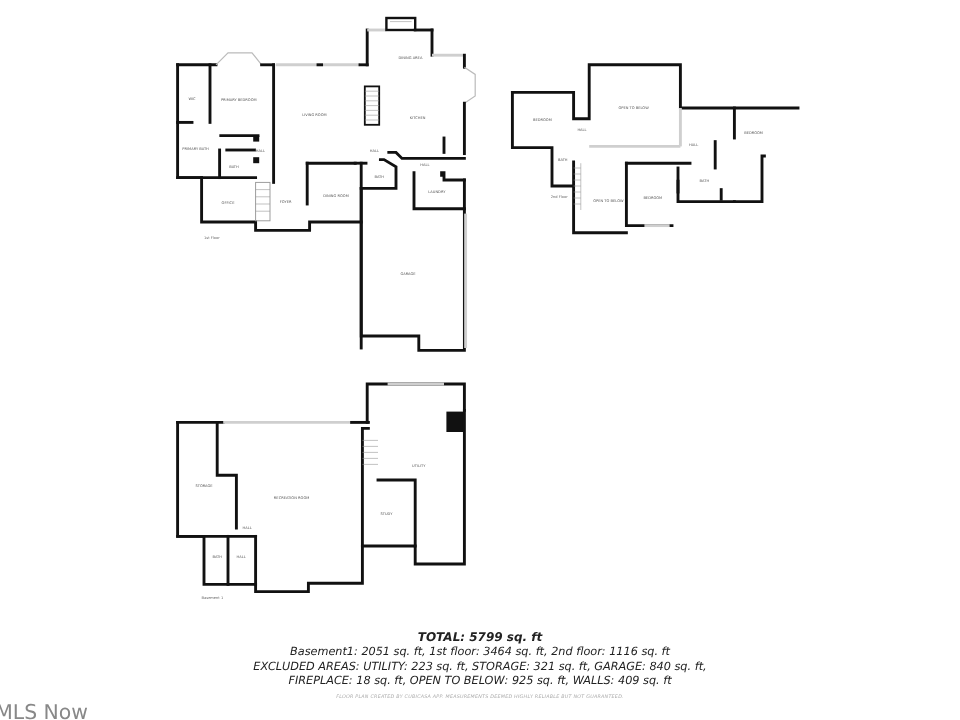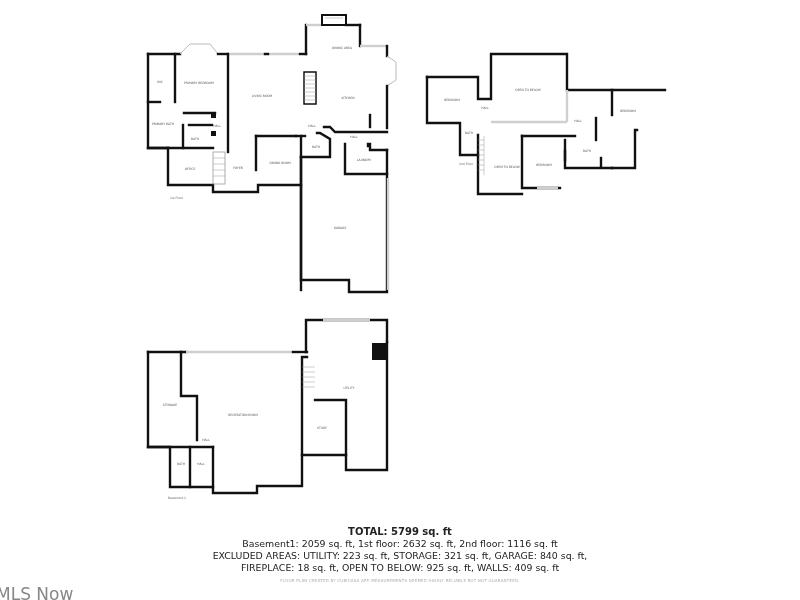--- a/index.html
+++ b/index.html
@@ -4,21 +4,21 @@
 <style>
   html, body { margin:0; padding:0; background:#ffffff; }
   body { width:800px; height:600px; position:relative; overflow:hidden; font-family:"Liberation Sans", sans-serif; }
   #plan { position:absolute; left:0; top:0; width:800px; height:600px; }
   .wall { stroke:#111; stroke-width:2.4; fill:none; stroke-linecap:square; }
   .thin { stroke:#bbb; stroke-width:1; fill:none; }
   .win { stroke:#cfcfcf; stroke-width:2.4; fill:none; }
   .lbl { font-family:"DejaVu Sans", sans-serif; font-size:3px; fill:#555; text-anchor:middle; }
   .flr { font-family:"DejaVu Sans", sans-serif; font-size:3px; fill:#666; }
   .stairs line { stroke:#999; stroke-width:0.5; }
-  .summary { position:absolute; left:0; width:800px; text-align:center; color:#222; font-family:"DejaVu Sans", sans-serif; }
+  .summary { position:absolute; left:0; width:800px; text-align:center; color:#222; font-family:"DejaVu Sans", sans-serif;font-style:italic; }
   .s-total { top:526px; font-size:10px; font-weight:bold; }
   .s-line { font-size:9.4px; }
   .s1 { top:538px; } .s2 { top:550px; } .s3 { top:562px; }
   .s-disclaimer { top:578px; font-size:4px; color:#aaa; letter-spacing:0.2px; }
   .watermark { position:absolute; left:-4px; top:584px; font-size:17px; color:#888; font-family:"DejaVu Sans", sans-serif; }
 </style>
 </head>
 <body>
 
 <svg id="plan" viewBox="0 0 800 600" xmlns="http://www.w3.org/2000/svg">
@@ -166,17 +166,17 @@
       <text class="lbl" x="243" y="416">RECREATION ROOM</text>
       <text class="lbl" x="349" y="389">UTILITY</text>
       <text class="lbl" x="322" y="429">STUDY</text>
       <text class="lbl" x="206" y="441">HALL</text>
       <text class="lbl" x="181" y="465">BATH</text>
       <text class="lbl" x="201" y="465">HALL</text>
     </g>
 </svg>
 
 <div class="summary s-total">TOTAL: 5799 sq. ft</div>
-<div class="summary s-line s1">Basement1: 2059 sq. ft, 1st floor: 2632 sq. ft, 2nd floor: 1116 sq. ft</div>
+<div class="summary s-line s1">Basement1: 2051 sq. ft, 1st floor: 3464 sq. ft, 2nd floor: 1116 sq. ft</div>
 <div class="summary s-line s2">EXCLUDED AREAS: UTILITY: 223 sq. ft, STORAGE: 321 sq. ft, GARAGE: 840 sq. ft,</div>
 <div class="summary s-line s3">FIREPLACE: 18 sq. ft, OPEN TO BELOW: 925 sq. ft, WALLS: 409 sq. ft</div>
 <div class="summary s-disclaimer">FLOOR PLAN CREATED BY CUBICASA APP. MEASUREMENTS DEEMED HIGHLY RELIABLE BUT NOT GUARANTEED.</div>
 <div class="watermark">MLS Now</div>
 
 </body></html>

